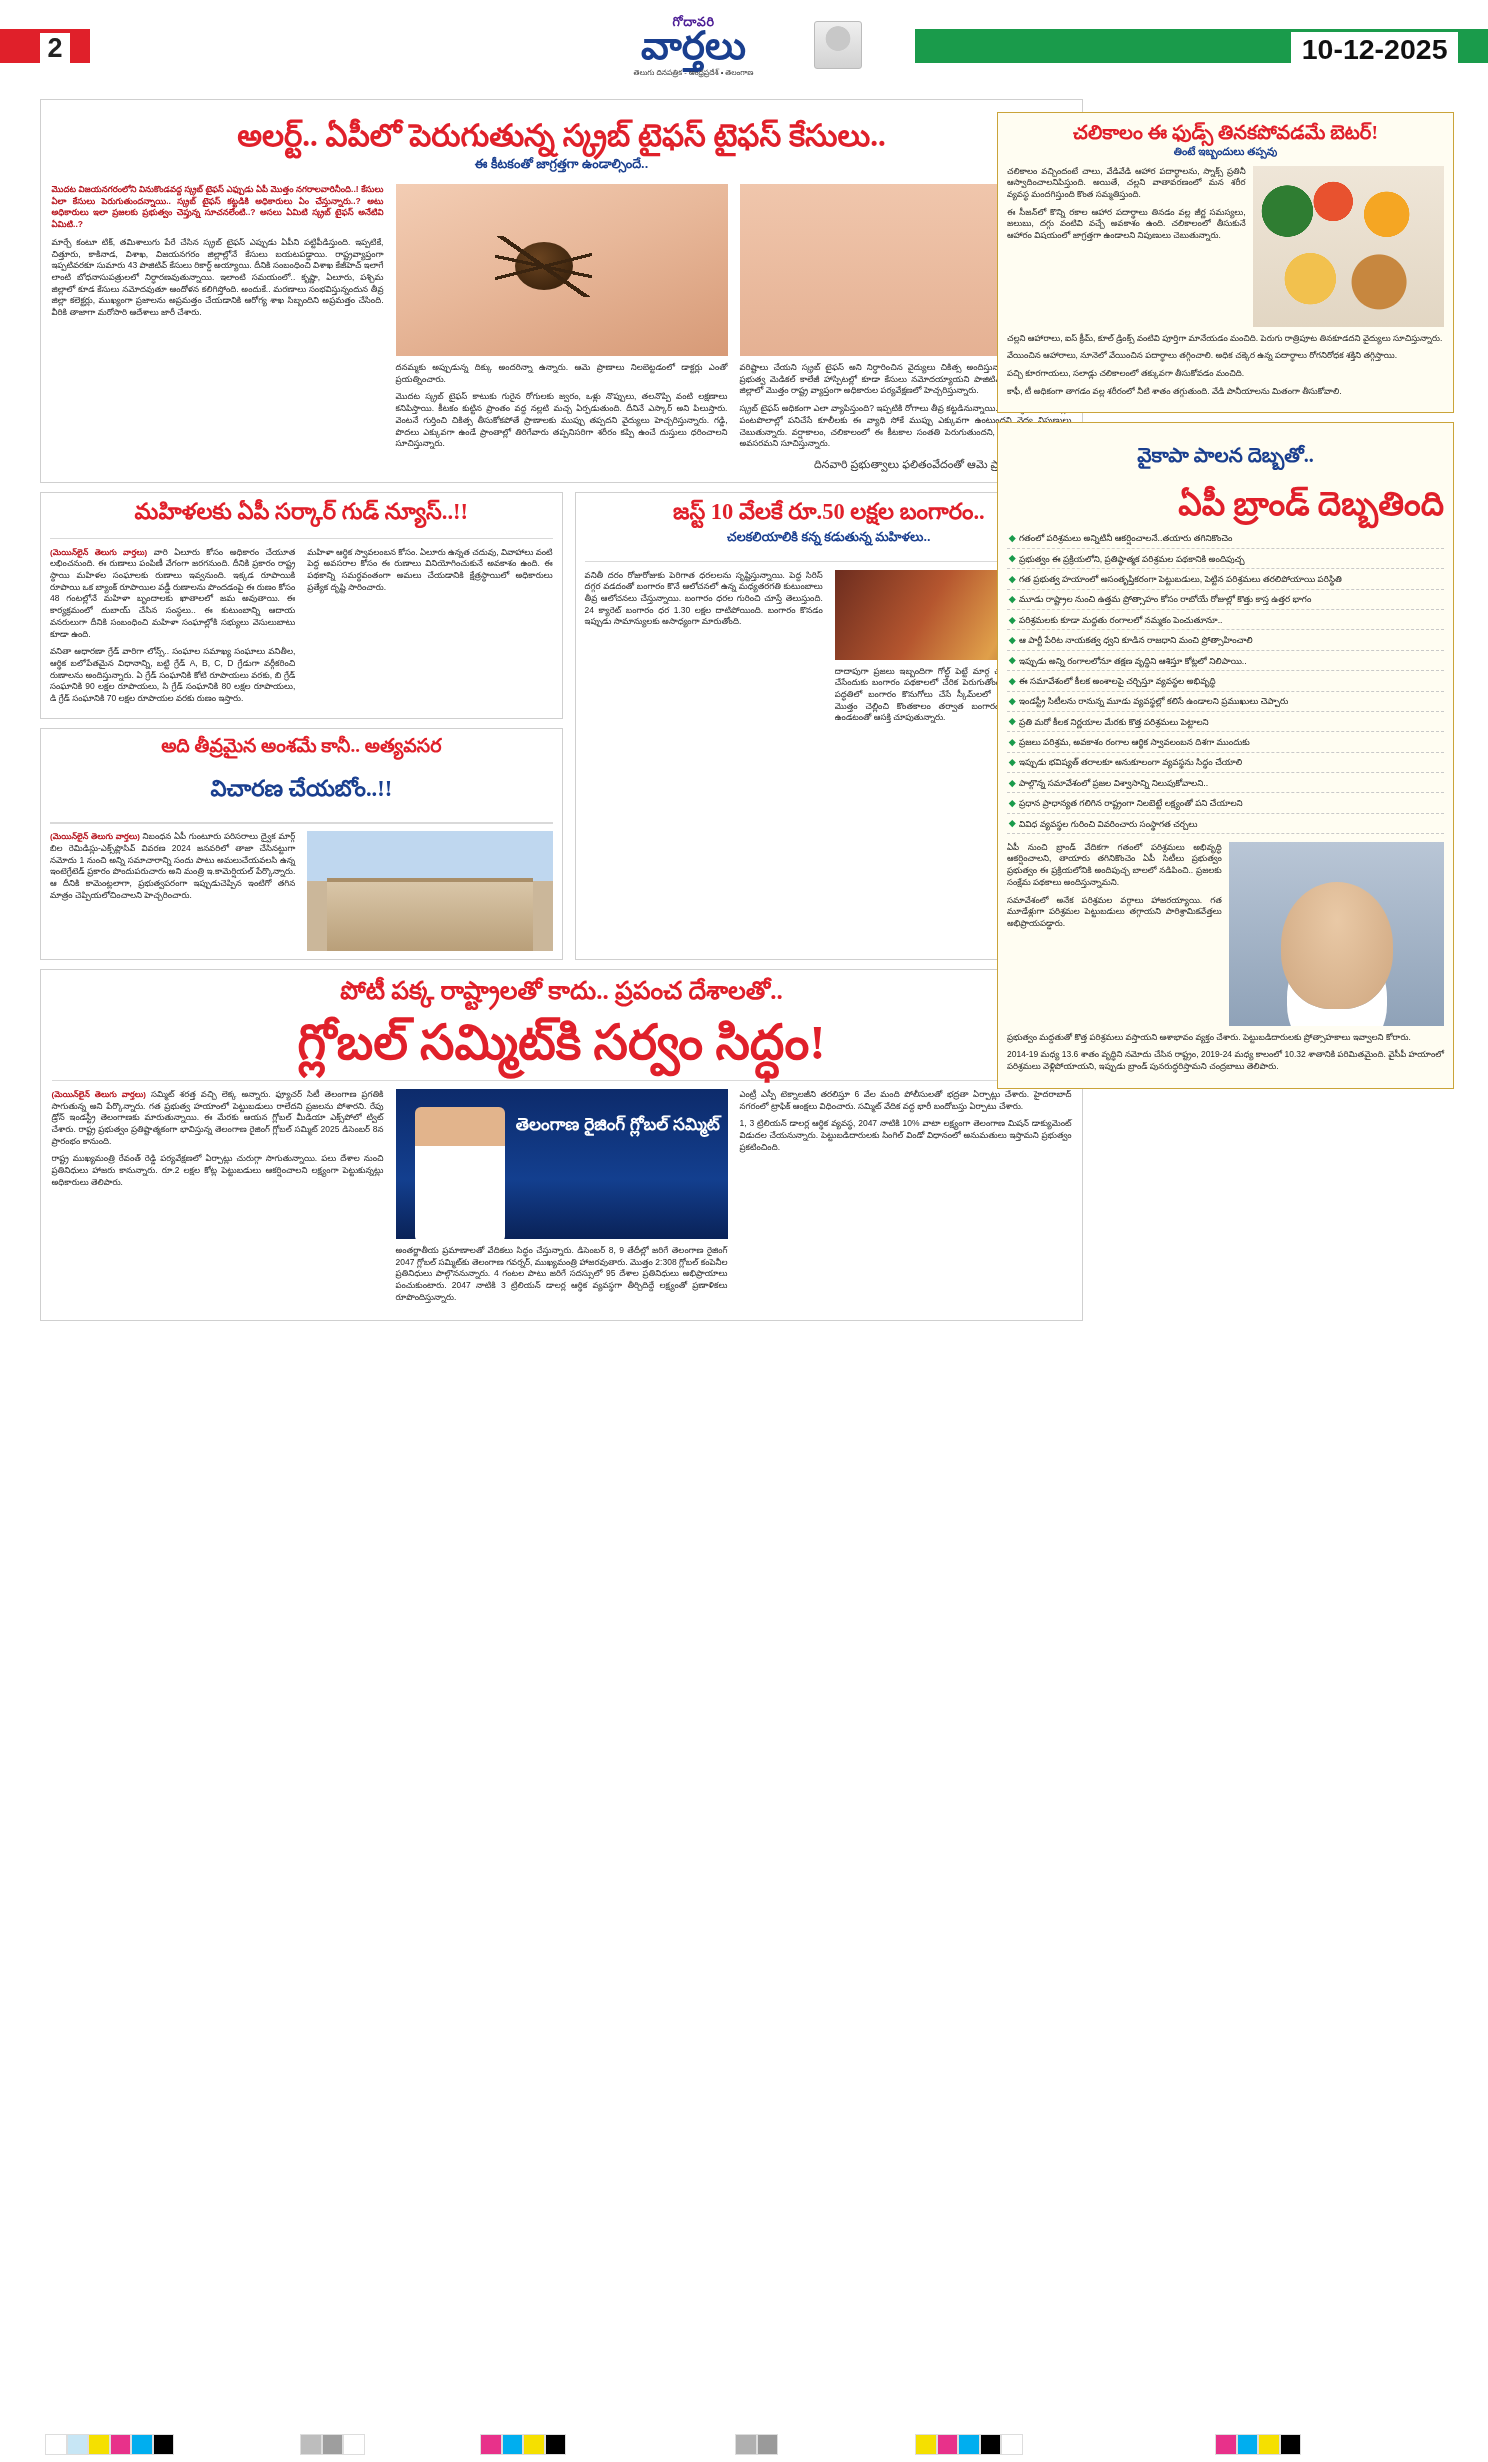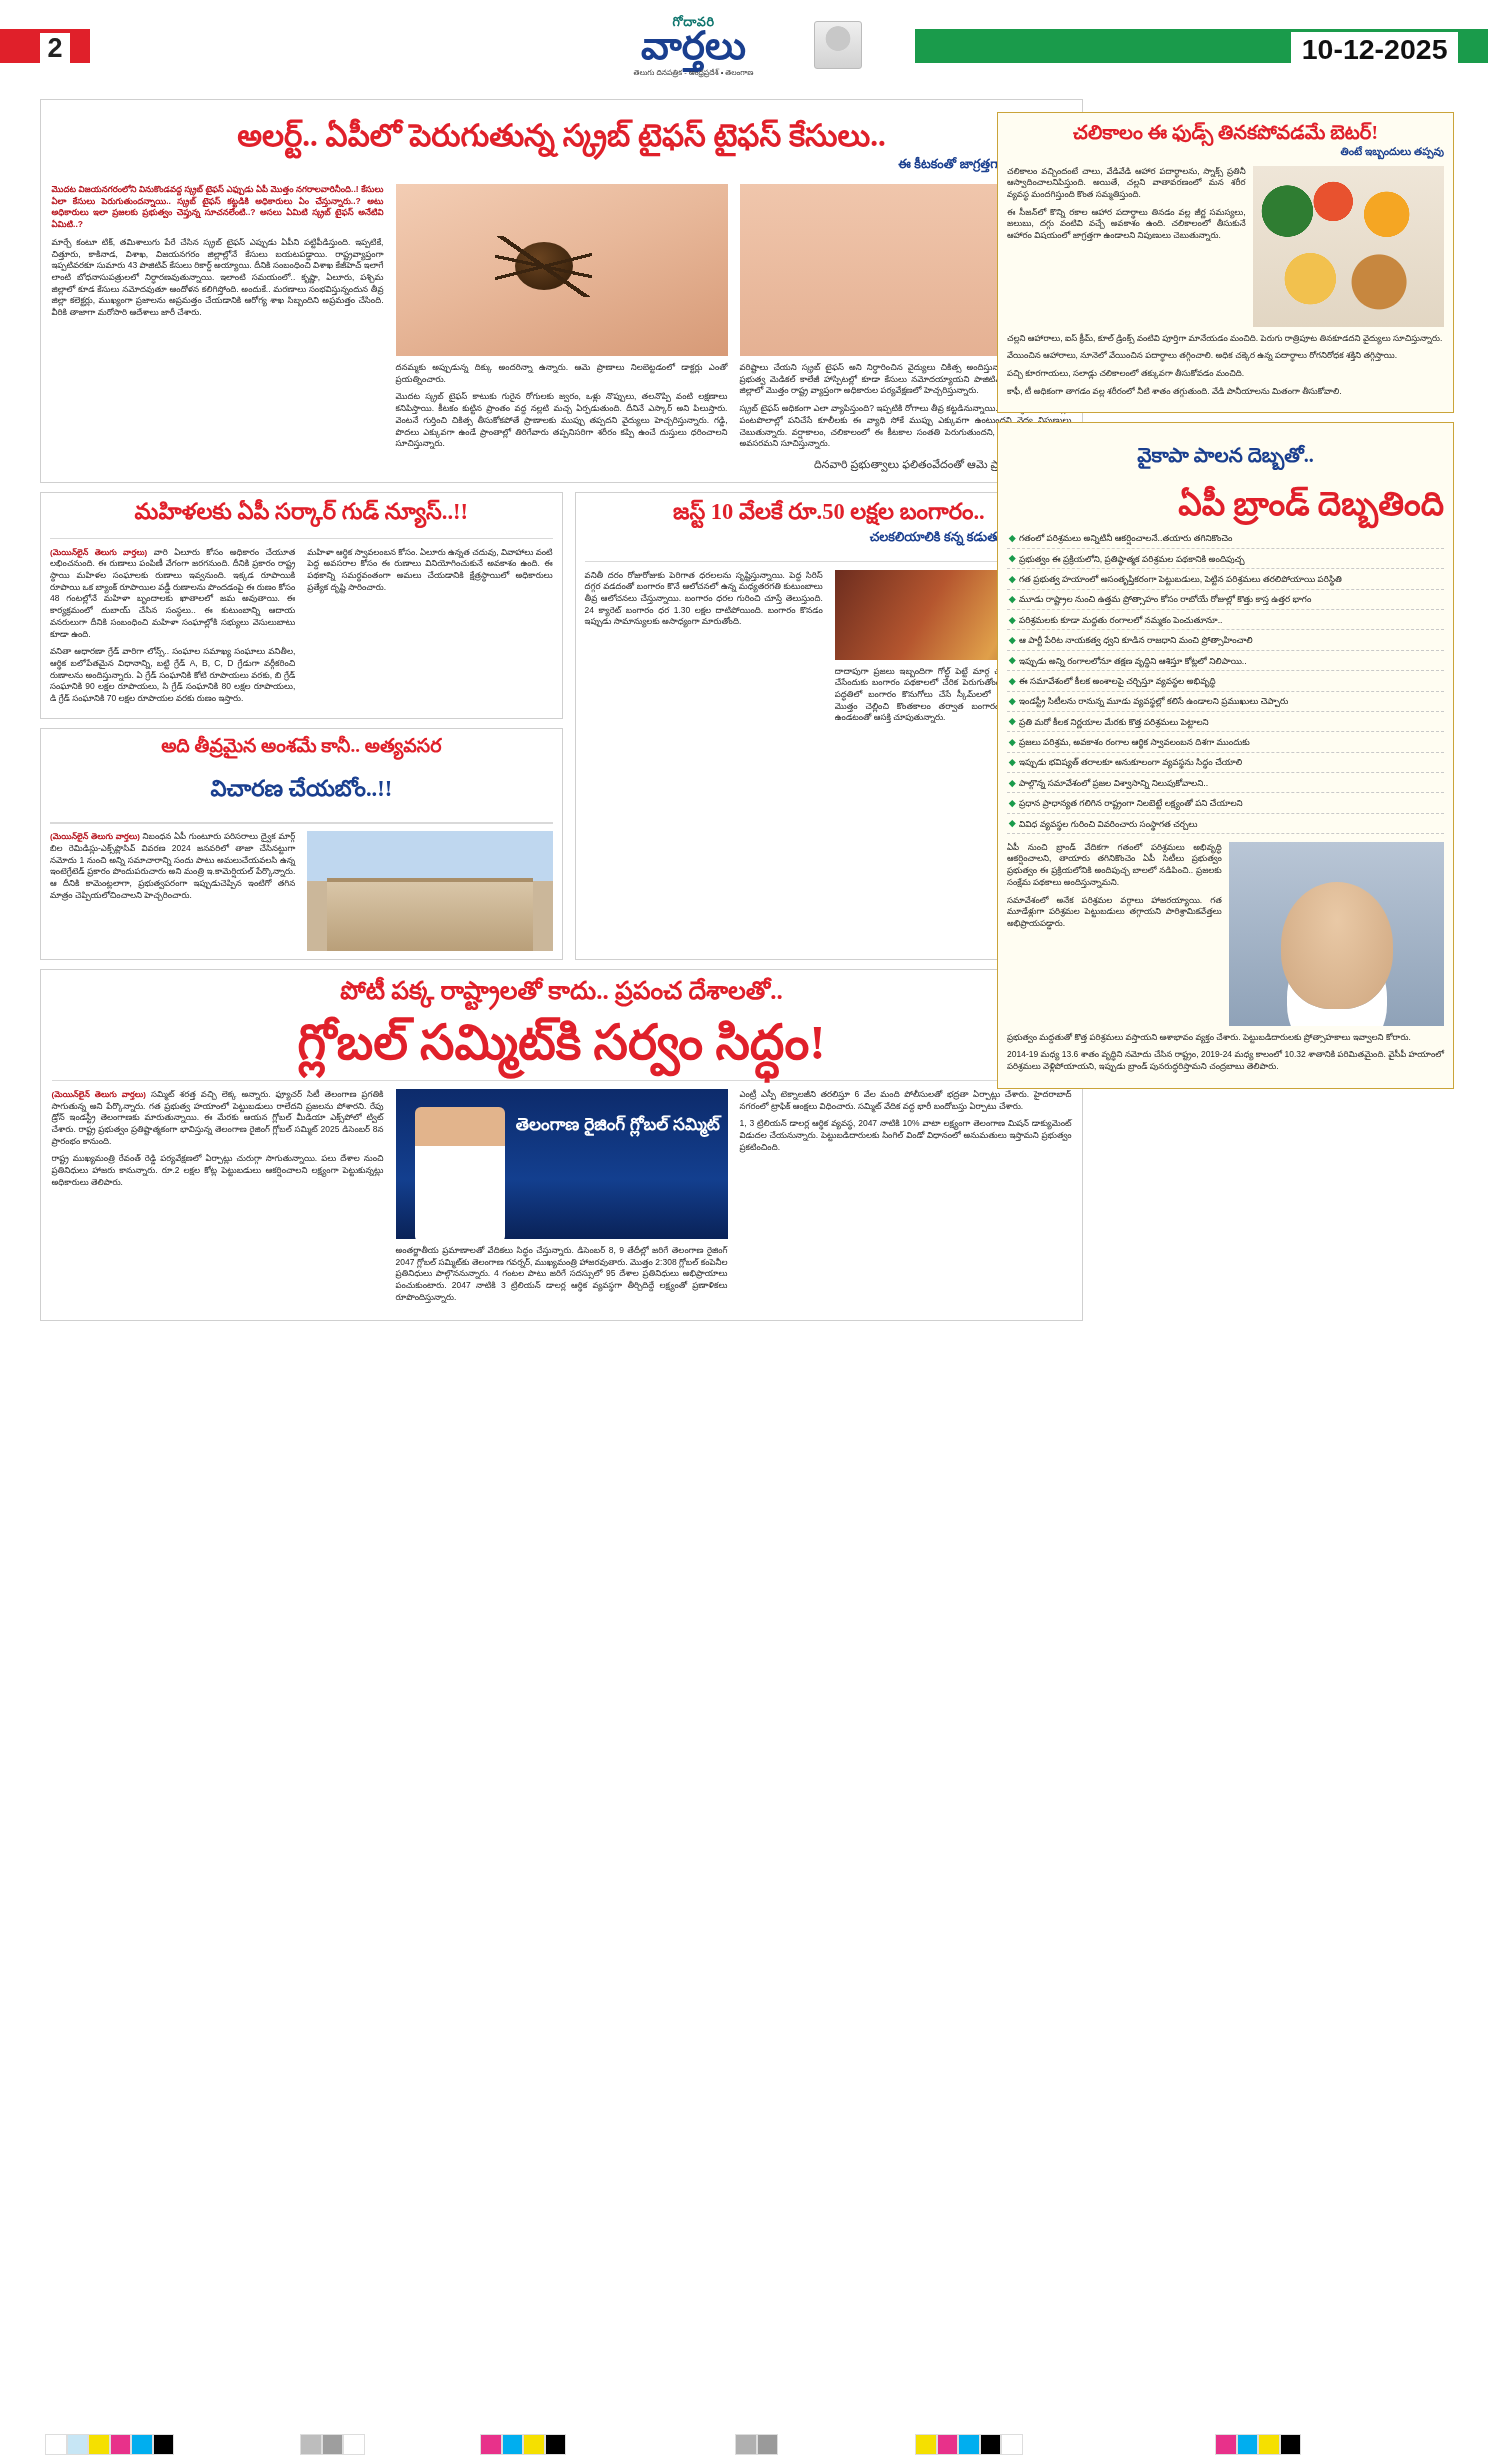--- a/index.html
+++ b/index.html
@@ -6,39 +6,39 @@
   body{width:1488px;min-height:2462px;font-family:"Liberation Sans",sans-serif;color:#111;}
   .page{position:relative;width:1488px;height:2462px;background:#fff;box-sizing:border-box;}
 
   
   .masthead{position:absolute;left:0;top:0;width:1488px;height:91px;}
   .mast-green-r{position:absolute;right:0;top:28.5px;width:975px;height:34px;background:#1a9b4b;}
   .mast-red-l{position:absolute;left:0;top:28.5px;width:90px;height:34px;background:#e0202a;}
   .pagenum{position:absolute;left:40px;top:33px;font-size:27px;font-weight:bold;color:#222;background:#fff;padding:0 7.5px;}
   .mast-white{position:absolute;left:90px;top:22.5px;width:825px;height:46px;background:#fff;}
   .mast-logo{position:absolute;left:570px;top:15px;width:247px;text-align:center;}
-  .mast-logo .l1{font-size:12.7px;color:#0f766e;font-weight:bold;letter-spacing:0.7px;}
+  .mast-logo .l1{font-size:12.7px;color:#4c1d95;font-weight:bold;letter-spacing:0.7px;}
   .mast-logo .l2{font-size:39px;color:#1a3f8f;font-weight:bold;line-height:34px;font-family:Liberation Mono, monospace;}
   .mast-logo .l3{font-size:7.5px;color:#333;margin-top:1.5px;}
   .mast-face{position:absolute;left:814px;top:21px;width:46px;height:46px;border-radius:3px;background:
      radial-gradient(circle at 50% 36%, #c8c8c8 0 12px, transparent 12.7px),
      linear-gradient(#efefef,#d2d2d2);border:0.7px solid #bbb;}
   .mast-date{position:absolute;right:30px;top:31.5px;font-size:28.5px;font-weight:bold;color:#111;background:#fff;padding:1.5px 10.5px;}
 
   
   .col-left{position:absolute;left:33px;top:99px;width:1043px;padding-left:7px;}
   .col-right{position:absolute;left:997px;top:112px;width:457px;}
 
   .box{border:1.5px solid #cfcfcf;box-sizing:border-box;background:#fff;}
   .rule-h{height:1.5px;background:#d9d9d9;margin:7.5px 0;}
 
   
   h1.red{color:#e0202a;font-family:"Liberation Serif",serif;font-weight:bold;margin:0;}
   .hl-main{font-size:31px;text-align:center;line-height:37px;padding:10.5px 7.5px 3px;}
-  .hl-sub{font-size:12.7px;color:#1a3f8f;text-align:right;font-weight:bold;padding-bottom:6px;}
+  .hl-sub{font-size:12.7px;color:#1a3f8f;text-align:center;font-weight:bold;padding-bottom:6px;}
   .hl-mid{font-size:22.5px;color:#e0202a;font-family:"Liberation Serif",serif;font-weight:bold;text-align:center;}
   .hl-blue{font-size:22.5px;color:#1a3f8f;font-family:"Liberation Serif",serif;font-weight:bold;text-align:center;}
   .hl-sm-red{font-size:19px;color:#e0202a;font-family:"Liberation Serif",serif;font-weight:bold;text-align:center;}
 
   
   .tcol{font-size:8.5px;line-height:11.7px;text-align:justify;color:#1a1a1a;font-family:"Liberation Sans",sans-serif;}
   .tcol p{margin:0 0 6px 0;}
   .lead{font-weight:bold;color:#b5121b;}
 
   .cols3{display:flex;gap:12px;}

